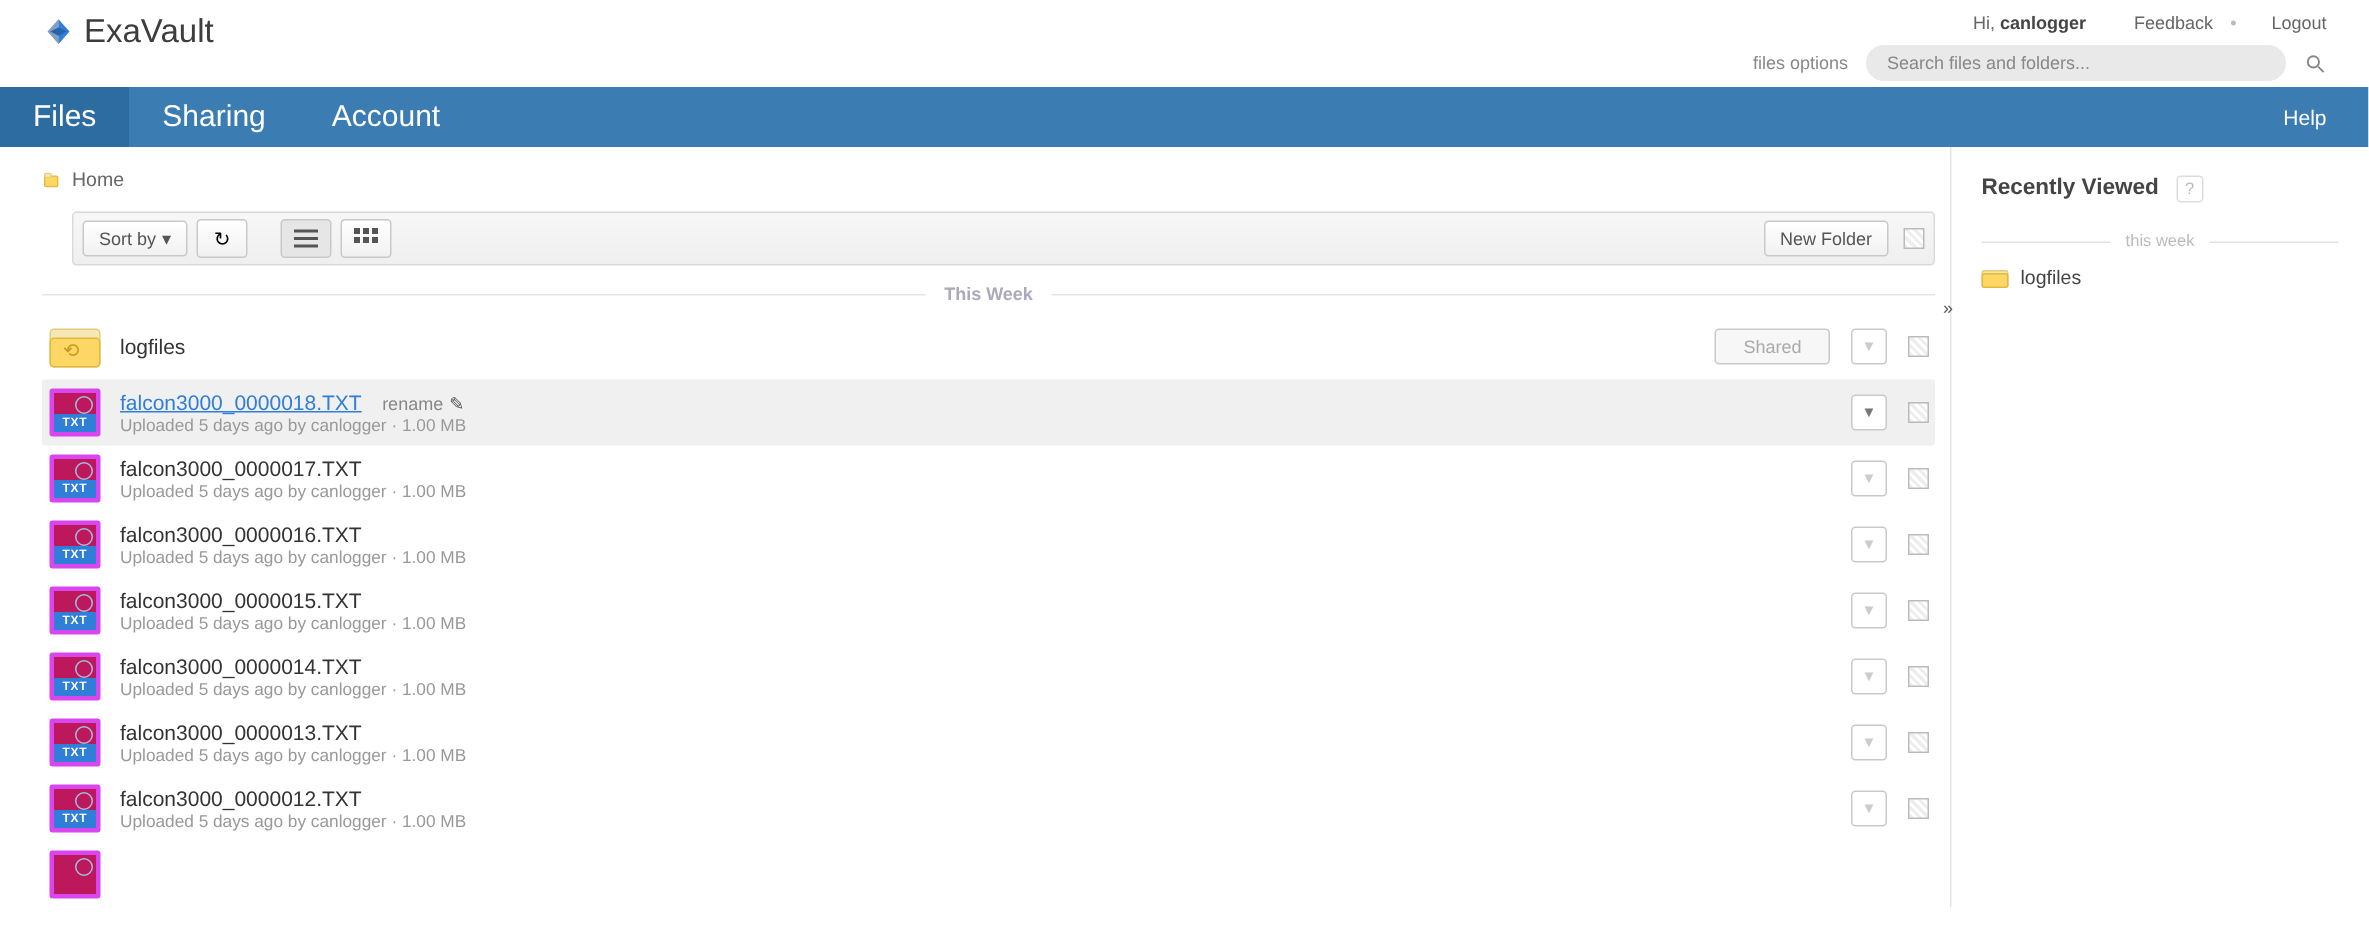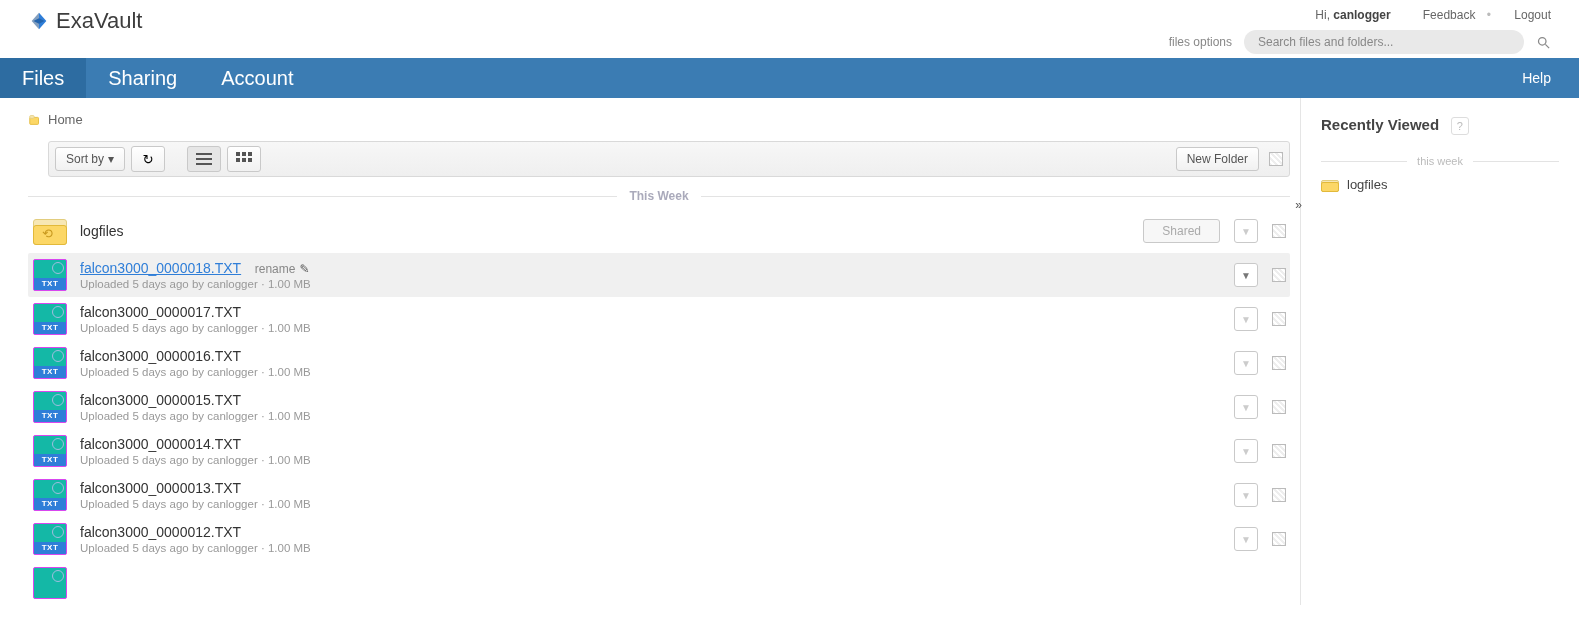--- a/index.html
+++ b/index.html
@@ -54,21 +54,21 @@
   .weekdiv .line{flex:1;height:1px;background:#e3e3e3;}
   .weekdiv .lbl{color:#aab; font-size:12px; font-weight:600; padding:0 12px;}
 
   .row { display:flex; align-items:center; padding:6px 4px; border-radius:2px; }
   .row.hover { background:#f0f0f0; }
   .thumb { width:36px; height:32px; margin-right:12px; display:flex; align-items:center; justify-content:center;}
   .folder-thumb{width:34px;height:28px;position:relative;}
   .folder-thumb .fback{position:absolute;inset:2px 0 0 0;background:#f7e7b4;border:1px solid #e2cd7e;border-radius:3px;}
   .folder-thumb .ffront{position:absolute;left:0;right:0;bottom:0;height:20px;background:#fcd766;border:1px solid #e2b93a;border-radius:3px;}
   .folder-thumb .cycle{position:absolute;left:9px;top:9px;color:#c99a1f;font-size:13px;}
-  .txt-thumb{width:34px;height:32px;position:relative;background:#14b8a6;border:1px solid #d946ef;border-radius:2px;overflow:hidden;}
+  .txt-thumb{width:34px;height:32px;position:relative;background:#be185d;border:3px solid #d946ef;border-radius:2px;overflow:hidden;}
   .txt-thumb .clock{position:absolute;right:2px;top:2px;width:12px;height:12px;border:1px solid #9fbde0;border-radius:50%;}
   .txt-thumb .tag{position:absolute;left:0;right:0;bottom:0;height:12px;background:#2f7ed8;color:#fff;font-size:8px;font-weight:700;text-align:center;line-height:12px;letter-spacing:0.5px;}
   .rowmain{flex:1;}
   .fname{font-size:14px;color:#333;}
   .fname.link{color:#2f7ed8;text-decoration:underline;cursor:pointer;}
   .rename{font-size:12px;color:#888;margin-left:10px;}
   .renameicon{font-size:12px;color:#555;margin-left:4px;}
   .meta{font-size:11.5px;color:#999;margin-top:2px;}
   .rowright{display:flex;align-items:center;gap:14px;}
   .shared{border:1px solid #c9c9c9;background:#f7f7f7;color:#aaa;border-radius:3px;padding:4px 18px;font-size:12px;}

